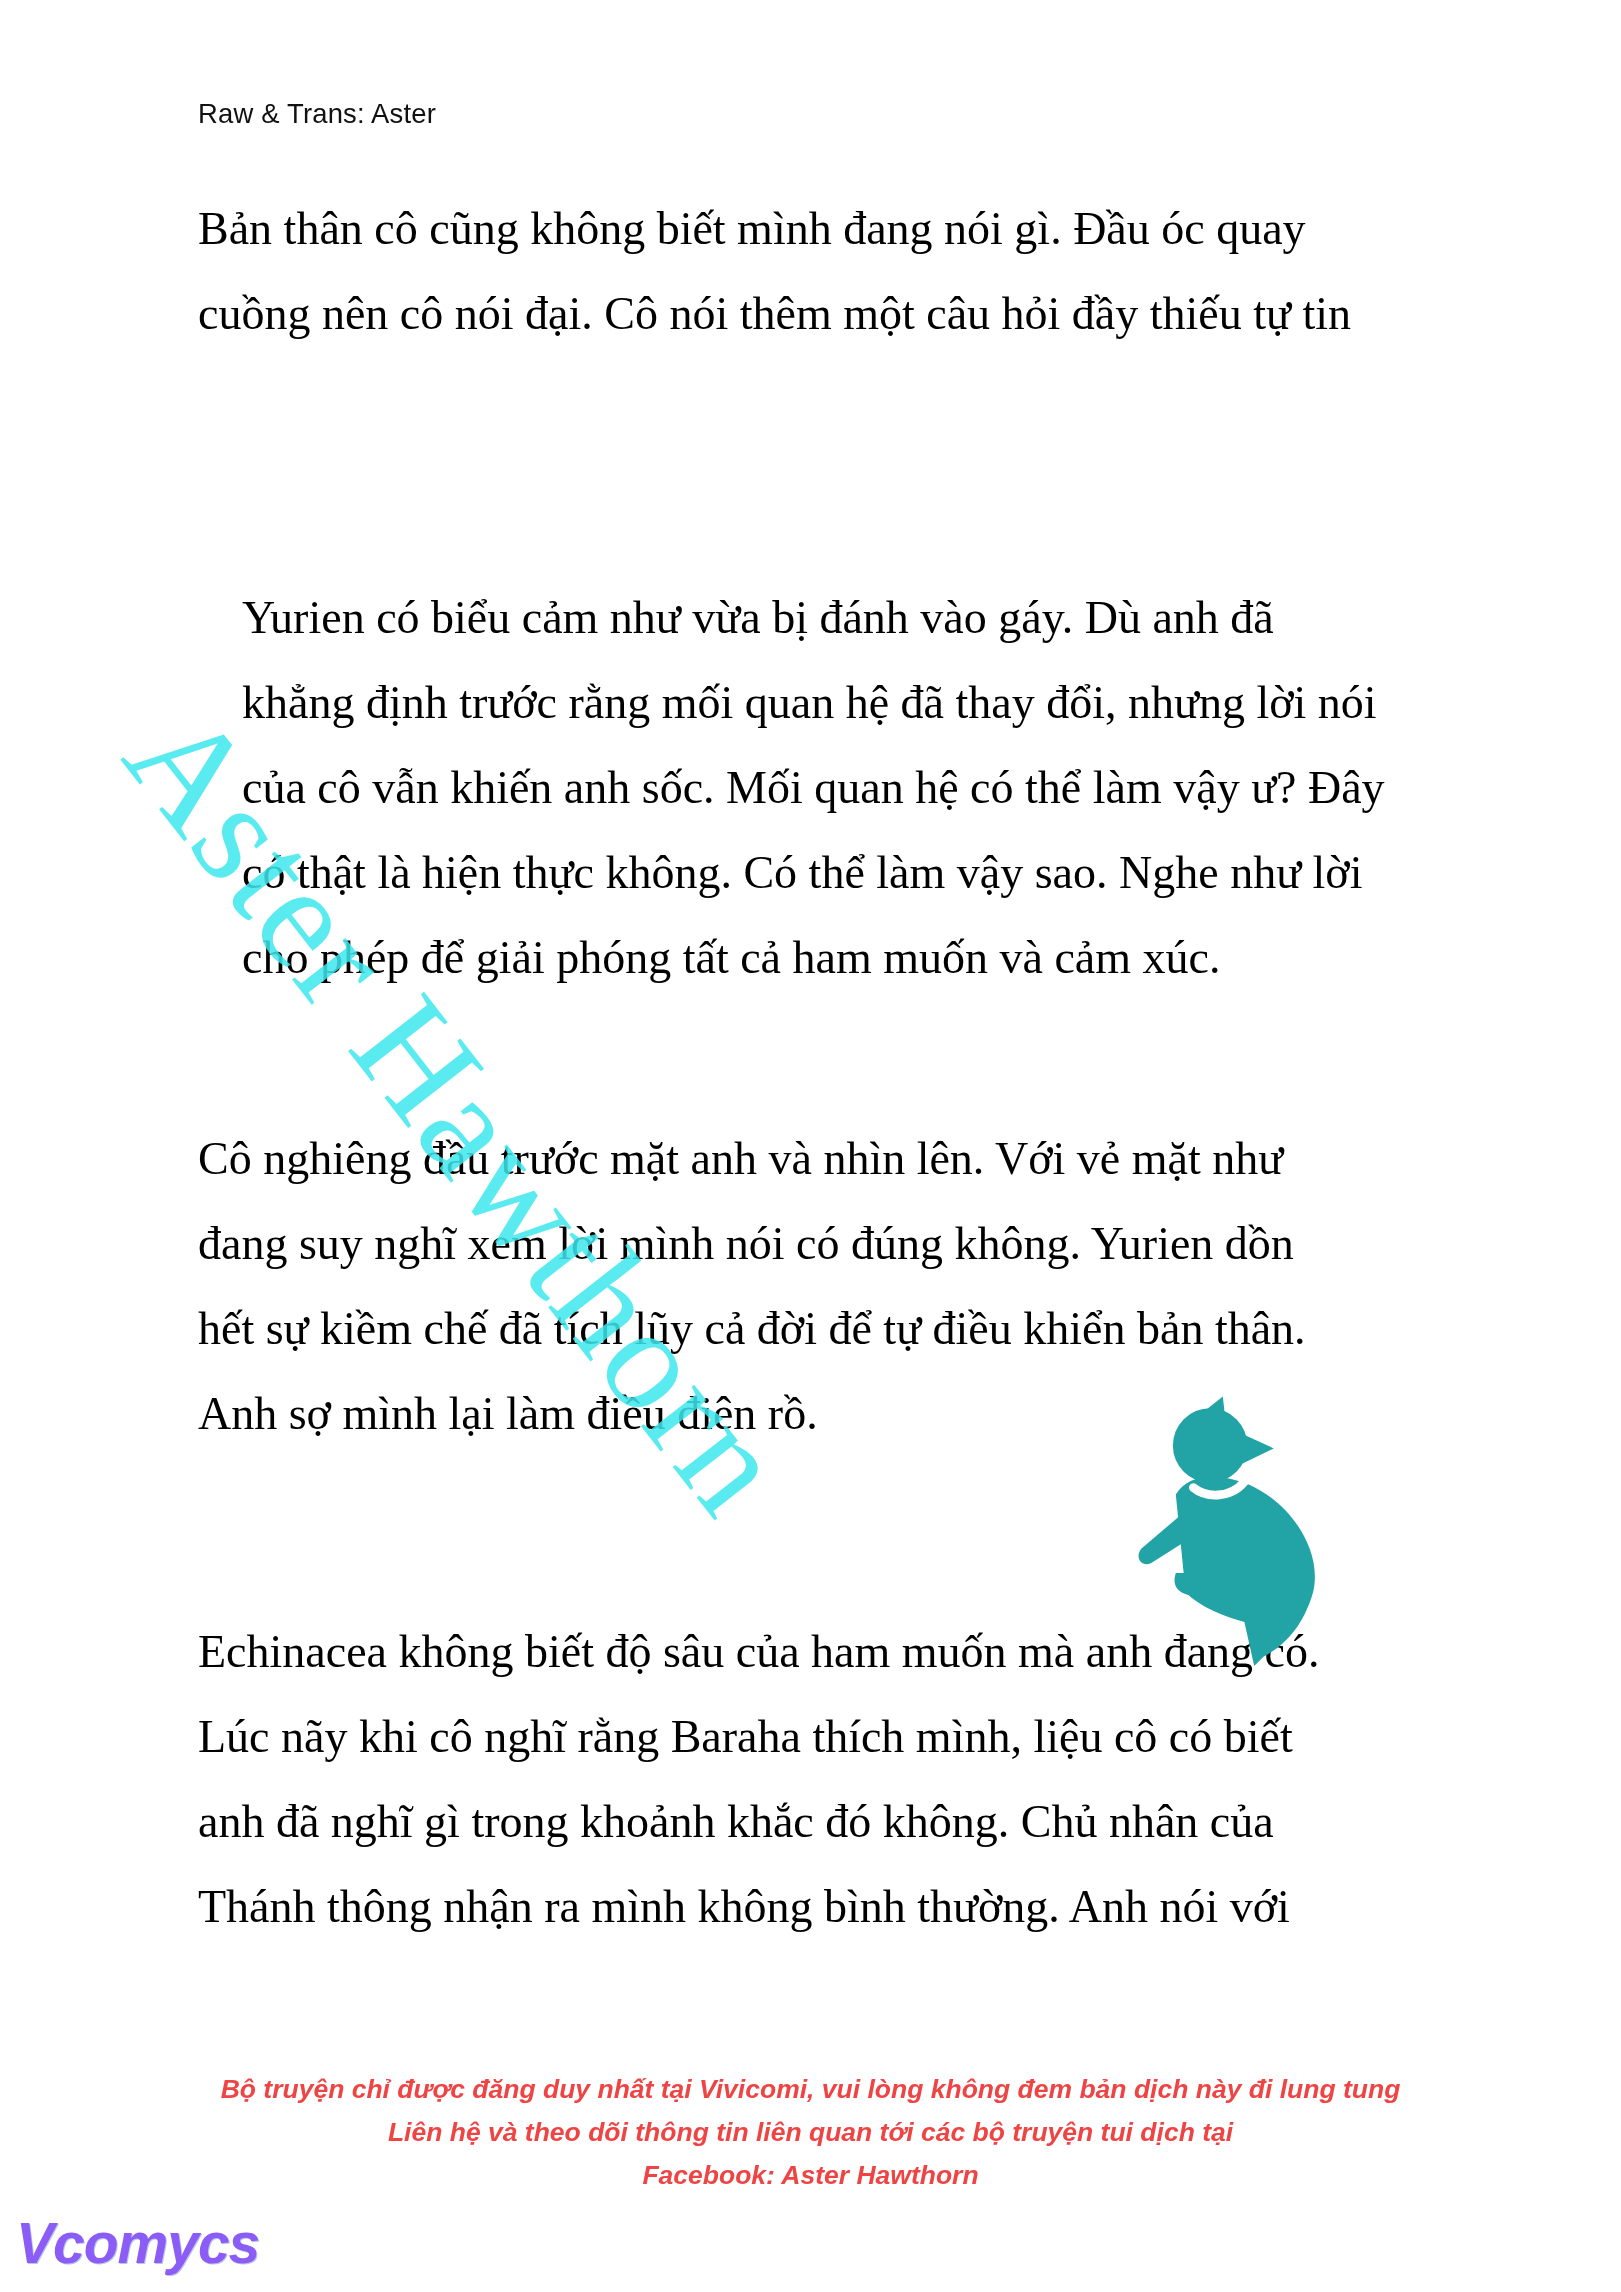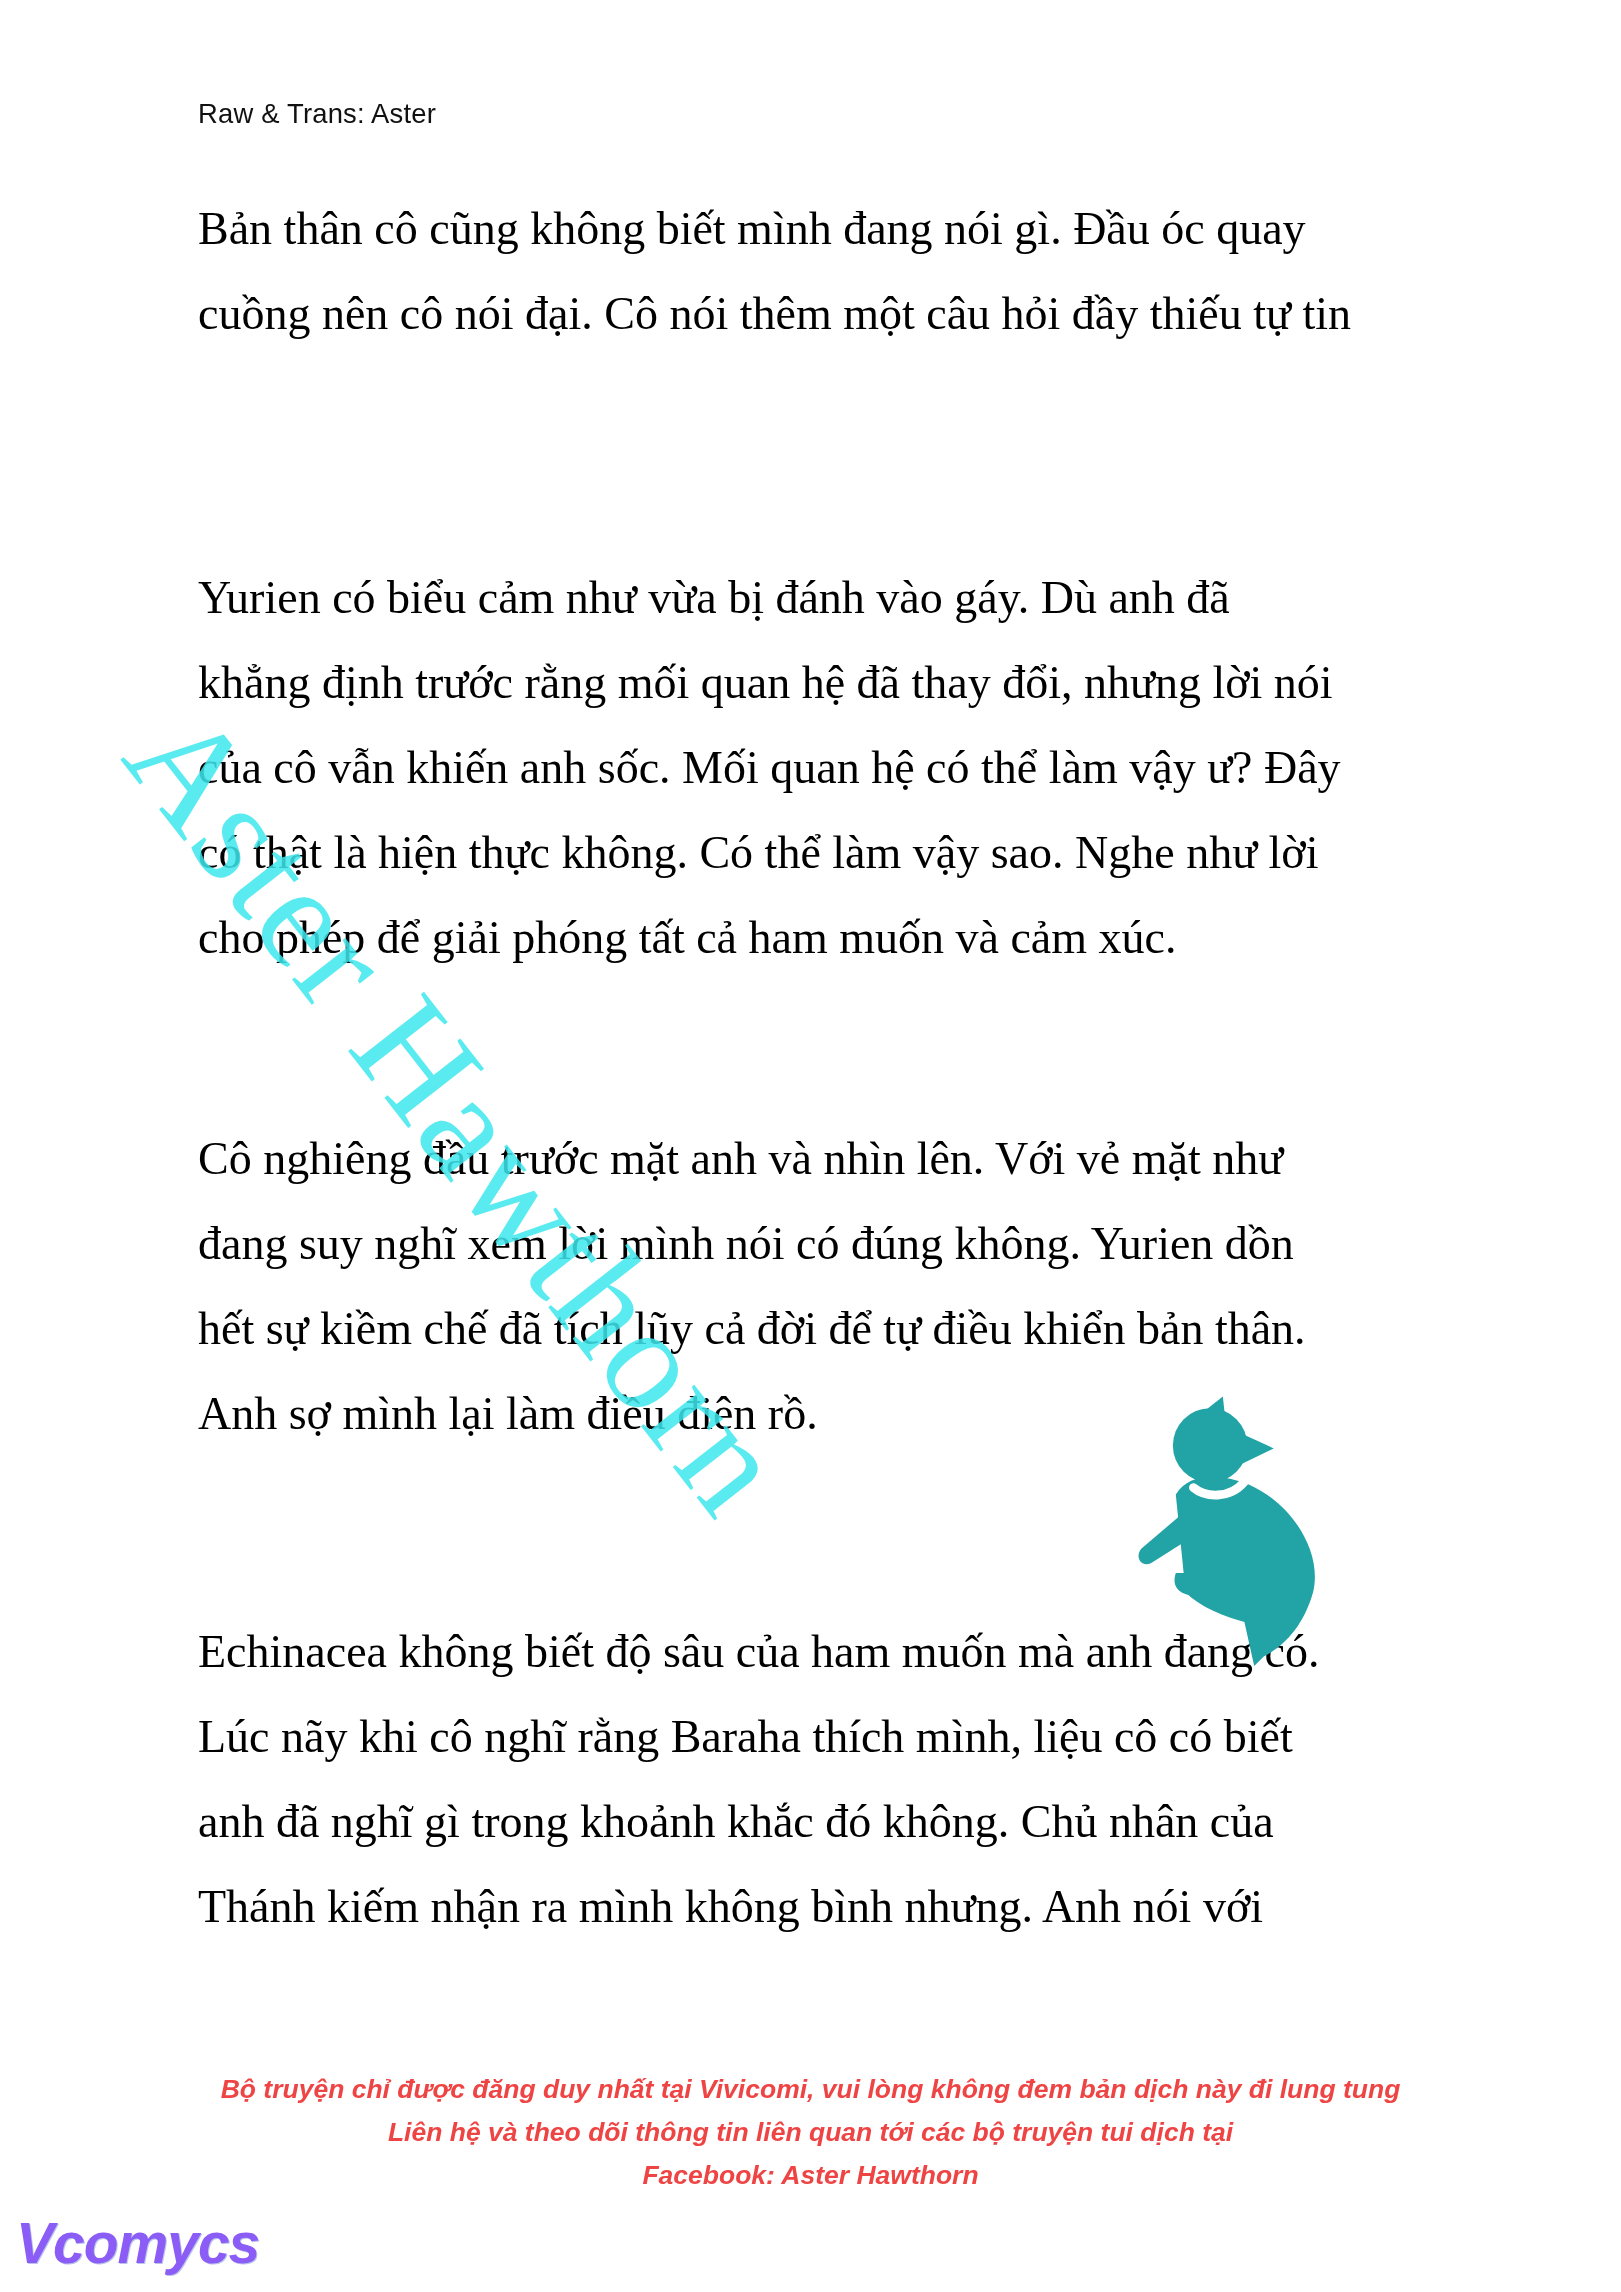--- a/index.html
+++ b/index.html
@@ -36,21 +36,21 @@
       font-size: 46px;
       color: #000000;
     }
     .body-text .line {
       display: block;
       height: 85px;
       line-height: 85px;
       white-space: nowrap;
     }
     .para-1 { top: 186px; }
-    .para-2 { top: 555px; }
+    .para-2 { top: 575px; margin-left: 44px; }
     .para-3 { top: 1116px; }
     .para-4 { top: 1609px; }
 
     .watermark {
       position: absolute;
       left: 225px;
       top: 823px;
       transform-origin: 0 0;
       transform: rotate(52deg);
       font-family: "Liberation Serif", serif;
@@ -123,21 +123,21 @@
     <span class="line">Cô nghiêng đầu trước mặt anh và nhìn lên. Với vẻ mặt như</span>
     <span class="line">đang suy nghĩ xem lời mình nói có đúng không. Yurien dồn</span>
     <span class="line">hết sự kiềm chế đã tích lũy cả đời để tự điều khiển bản thân.</span>
     <span class="line">Anh sợ mình lại làm điều điên rồ.</span>
   </div>
 
   <div class="body-text para-4">
     <span class="line">Echinacea không biết độ sâu của ham muốn mà anh đang có.</span>
     <span class="line">Lúc nãy khi cô nghĩ rằng Baraha thích mình, liệu cô có biết</span>
     <span class="line">anh đã nghĩ gì trong khoảnh khắc đó không. Chủ nhân của</span>
-    <span class="line">Thánh kiếm nhận ra mình không bình nhưng. Anh nói với</span>
+    <span class="line">Thánh thông nhận ra mình không bình thường. Anh nói với</span>
   </div>
 
   <div class="watermark">Aster Hawthorn</div>
 
   <svg class="cat-icon" viewBox="0 0 250 300" xmlns="http://www.w3.org/2000/svg">
     <g fill="#22a3a6">
 
       <circle cx="95" cy="75" r="38"></circle>
 
       <polygon points="70,55 108,25 112,62"></polygon>

